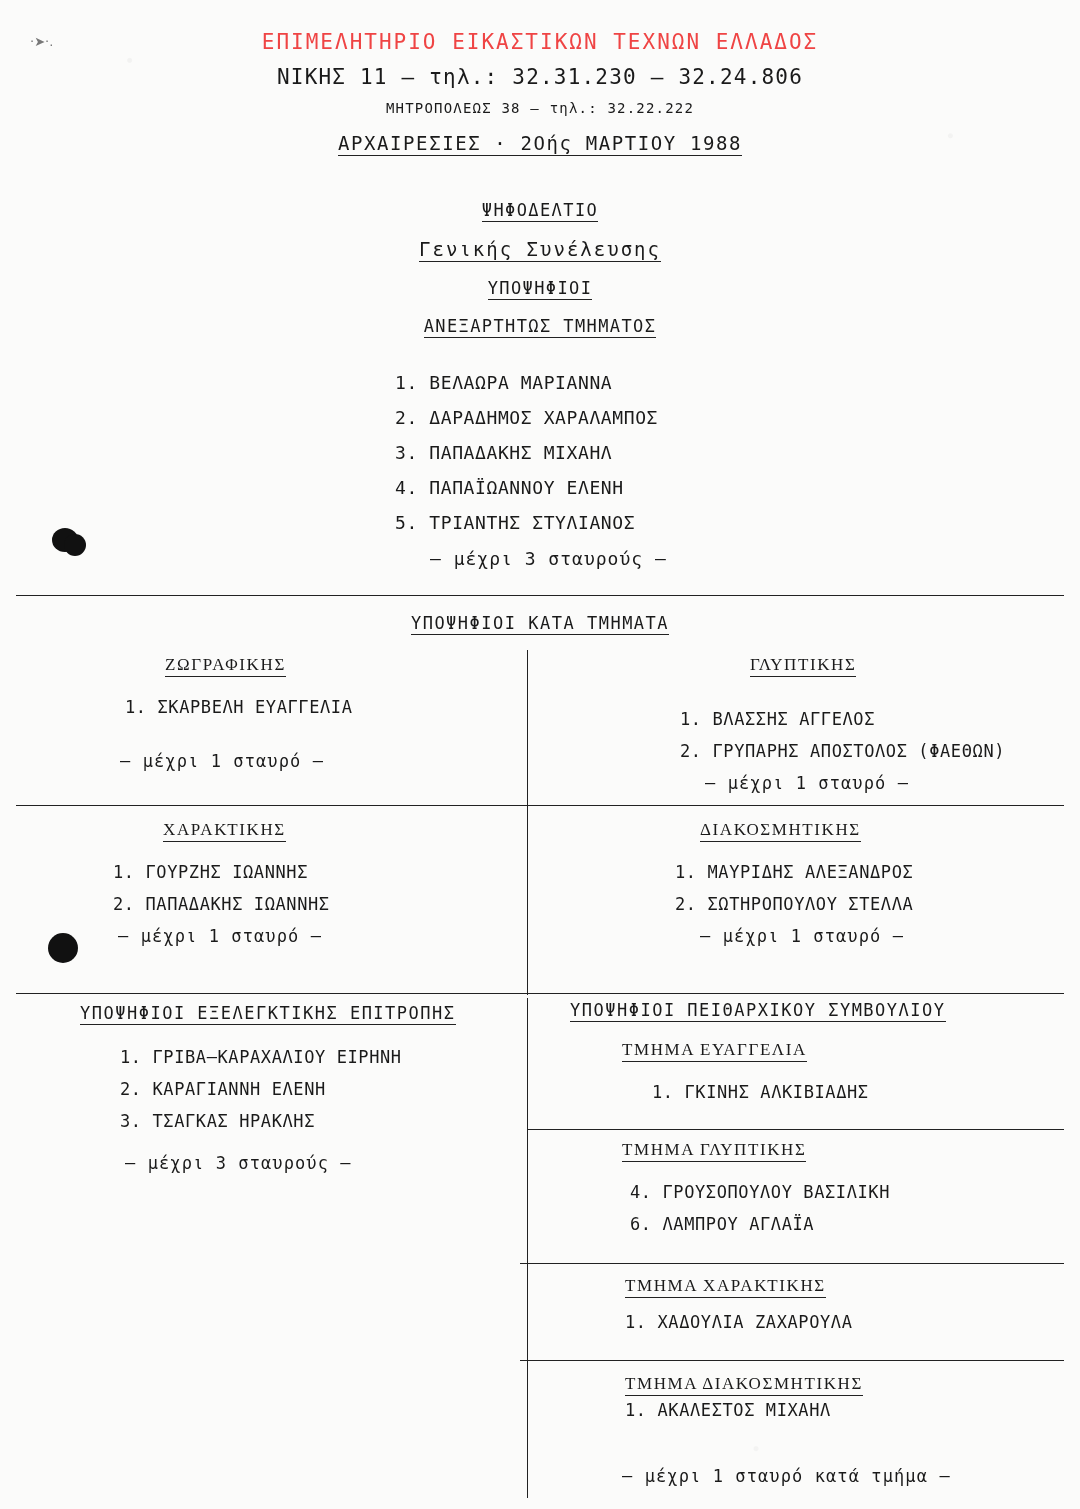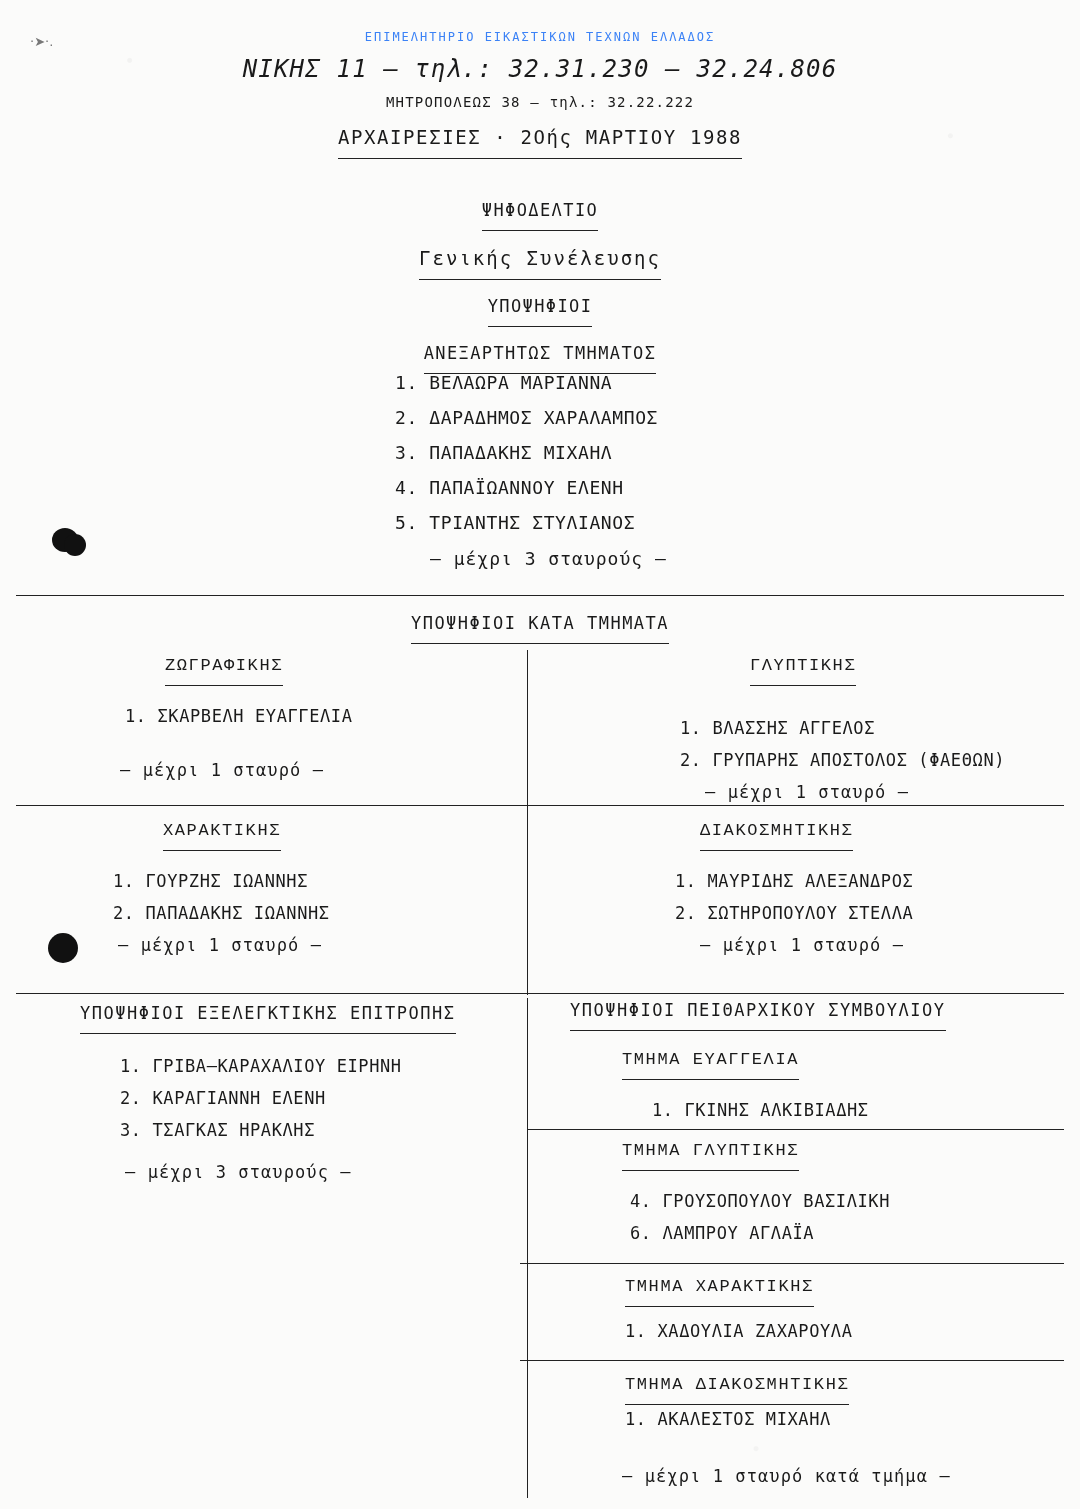--- a/index.html
+++ b/index.html
@@ -30,25 +30,25 @@
       radial-gradient(circle at 12% 4%, rgba(0,0,0,0.035) 0 2px, transparent 3px),
       radial-gradient(circle at 88% 9%, rgba(0,0,0,0.03) 0 2px, transparent 3px),
       radial-gradient(circle at 70% 96%, rgba(0,0,0,0.03) 0 2px, transparent 3px);
     pointer-events: none;
   }
   .hdr-line {
     text-align: center;
     font-family: "DejaVu Sans Mono", monospace;
     letter-spacing: 1.2px;
   }
-  .hdr-1 { font-size: 12px; letter-spacing: 2px; color: #3b82f6; }
-  .hdr-2 { font-size: 24px; font-style: italic; }
+  .hdr-1 { font-size: 21px; letter-spacing: 2px; color: #ef4444; }
+  .hdr-2 { font-size: 21px; }
   .hdr-3 { font-size: 14px; }
 
-  .u { border-bottom: 1.6px solid #222; display: inline-block; padding-bottom: 10px; }
+  .u { border-bottom: 1.6px solid #222; display: inline-block; padding-bottom: 1px; }
 
   .center { text-align: center; }
 
   
   #header-block {
     position: absolute;
     left: 0; right: 0;
     top: 30px;
   }
   #header-block .hdr-line { margin-bottom: 11px; }
@@ -102,21 +102,21 @@
     border-left: 1.5px solid #222;
   }
 
   
   .sec-title {
     font-family: "DejaVu Sans Mono", monospace;
     font-size: 17px;
     letter-spacing: 1.5px;
   }
   .dept-name {
-    font-family: Liberation Mono, monospace;
+    font-family: Liberation Serif, serif;
     font-size: 17px;
     letter-spacing: 1.6px;
   }
   .cand-line {
     font-family: "DejaVu Sans Mono", monospace;
     font-size: 17px;
     letter-spacing: 0.6px;
     margin-bottom: 12px;
   }
   .note-line {

